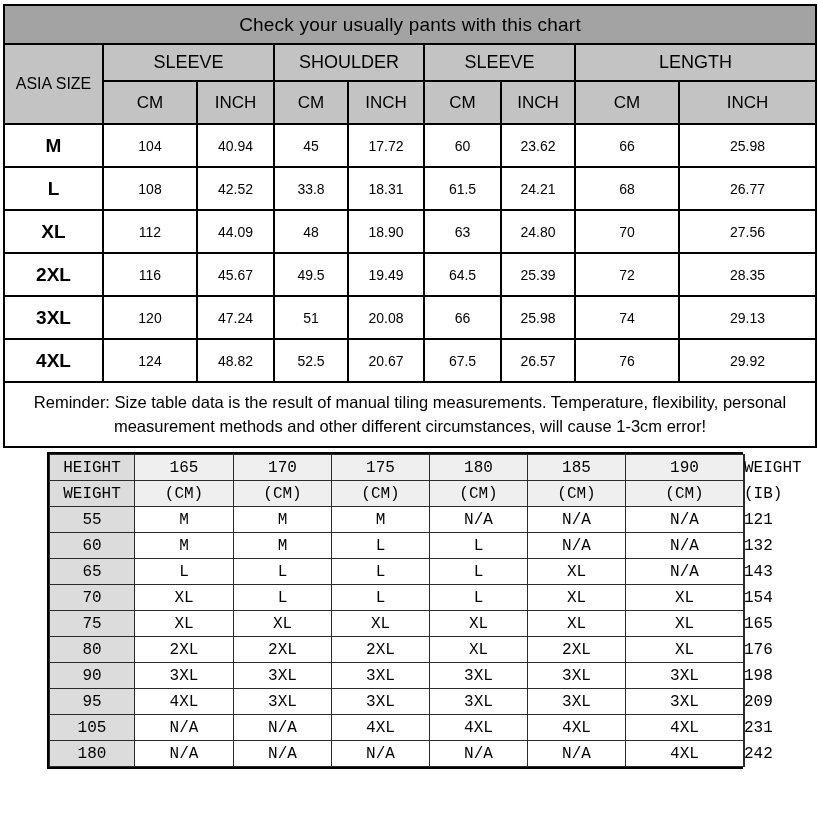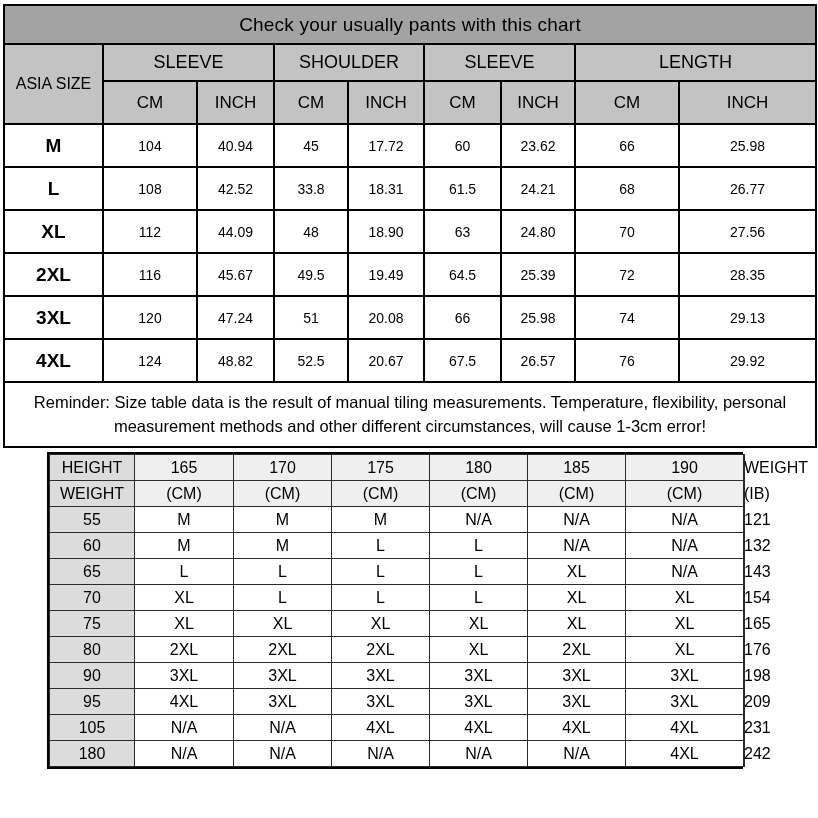--- a/index.html
+++ b/index.html
@@ -95,21 +95,21 @@
   .hw-table-wrap {
     position: absolute;
     left: 47px;
     top: 452px;
     width: 696px;
   }
   table.hw-table {
     width: 696px;
     border-collapse: collapse;
     table-layout: fixed;
-    font-family: Liberation Sans, sans-serif;
+    font-family: Liberation Mono, monospace;
   }
   table.hw-table td {
     border: 1px solid #2b2b2b;
     text-align: center;
     vertical-align: middle;
     font-size: 16px;
     height: 25px;
     padding: 0;
     background: #ffffff;
   }

